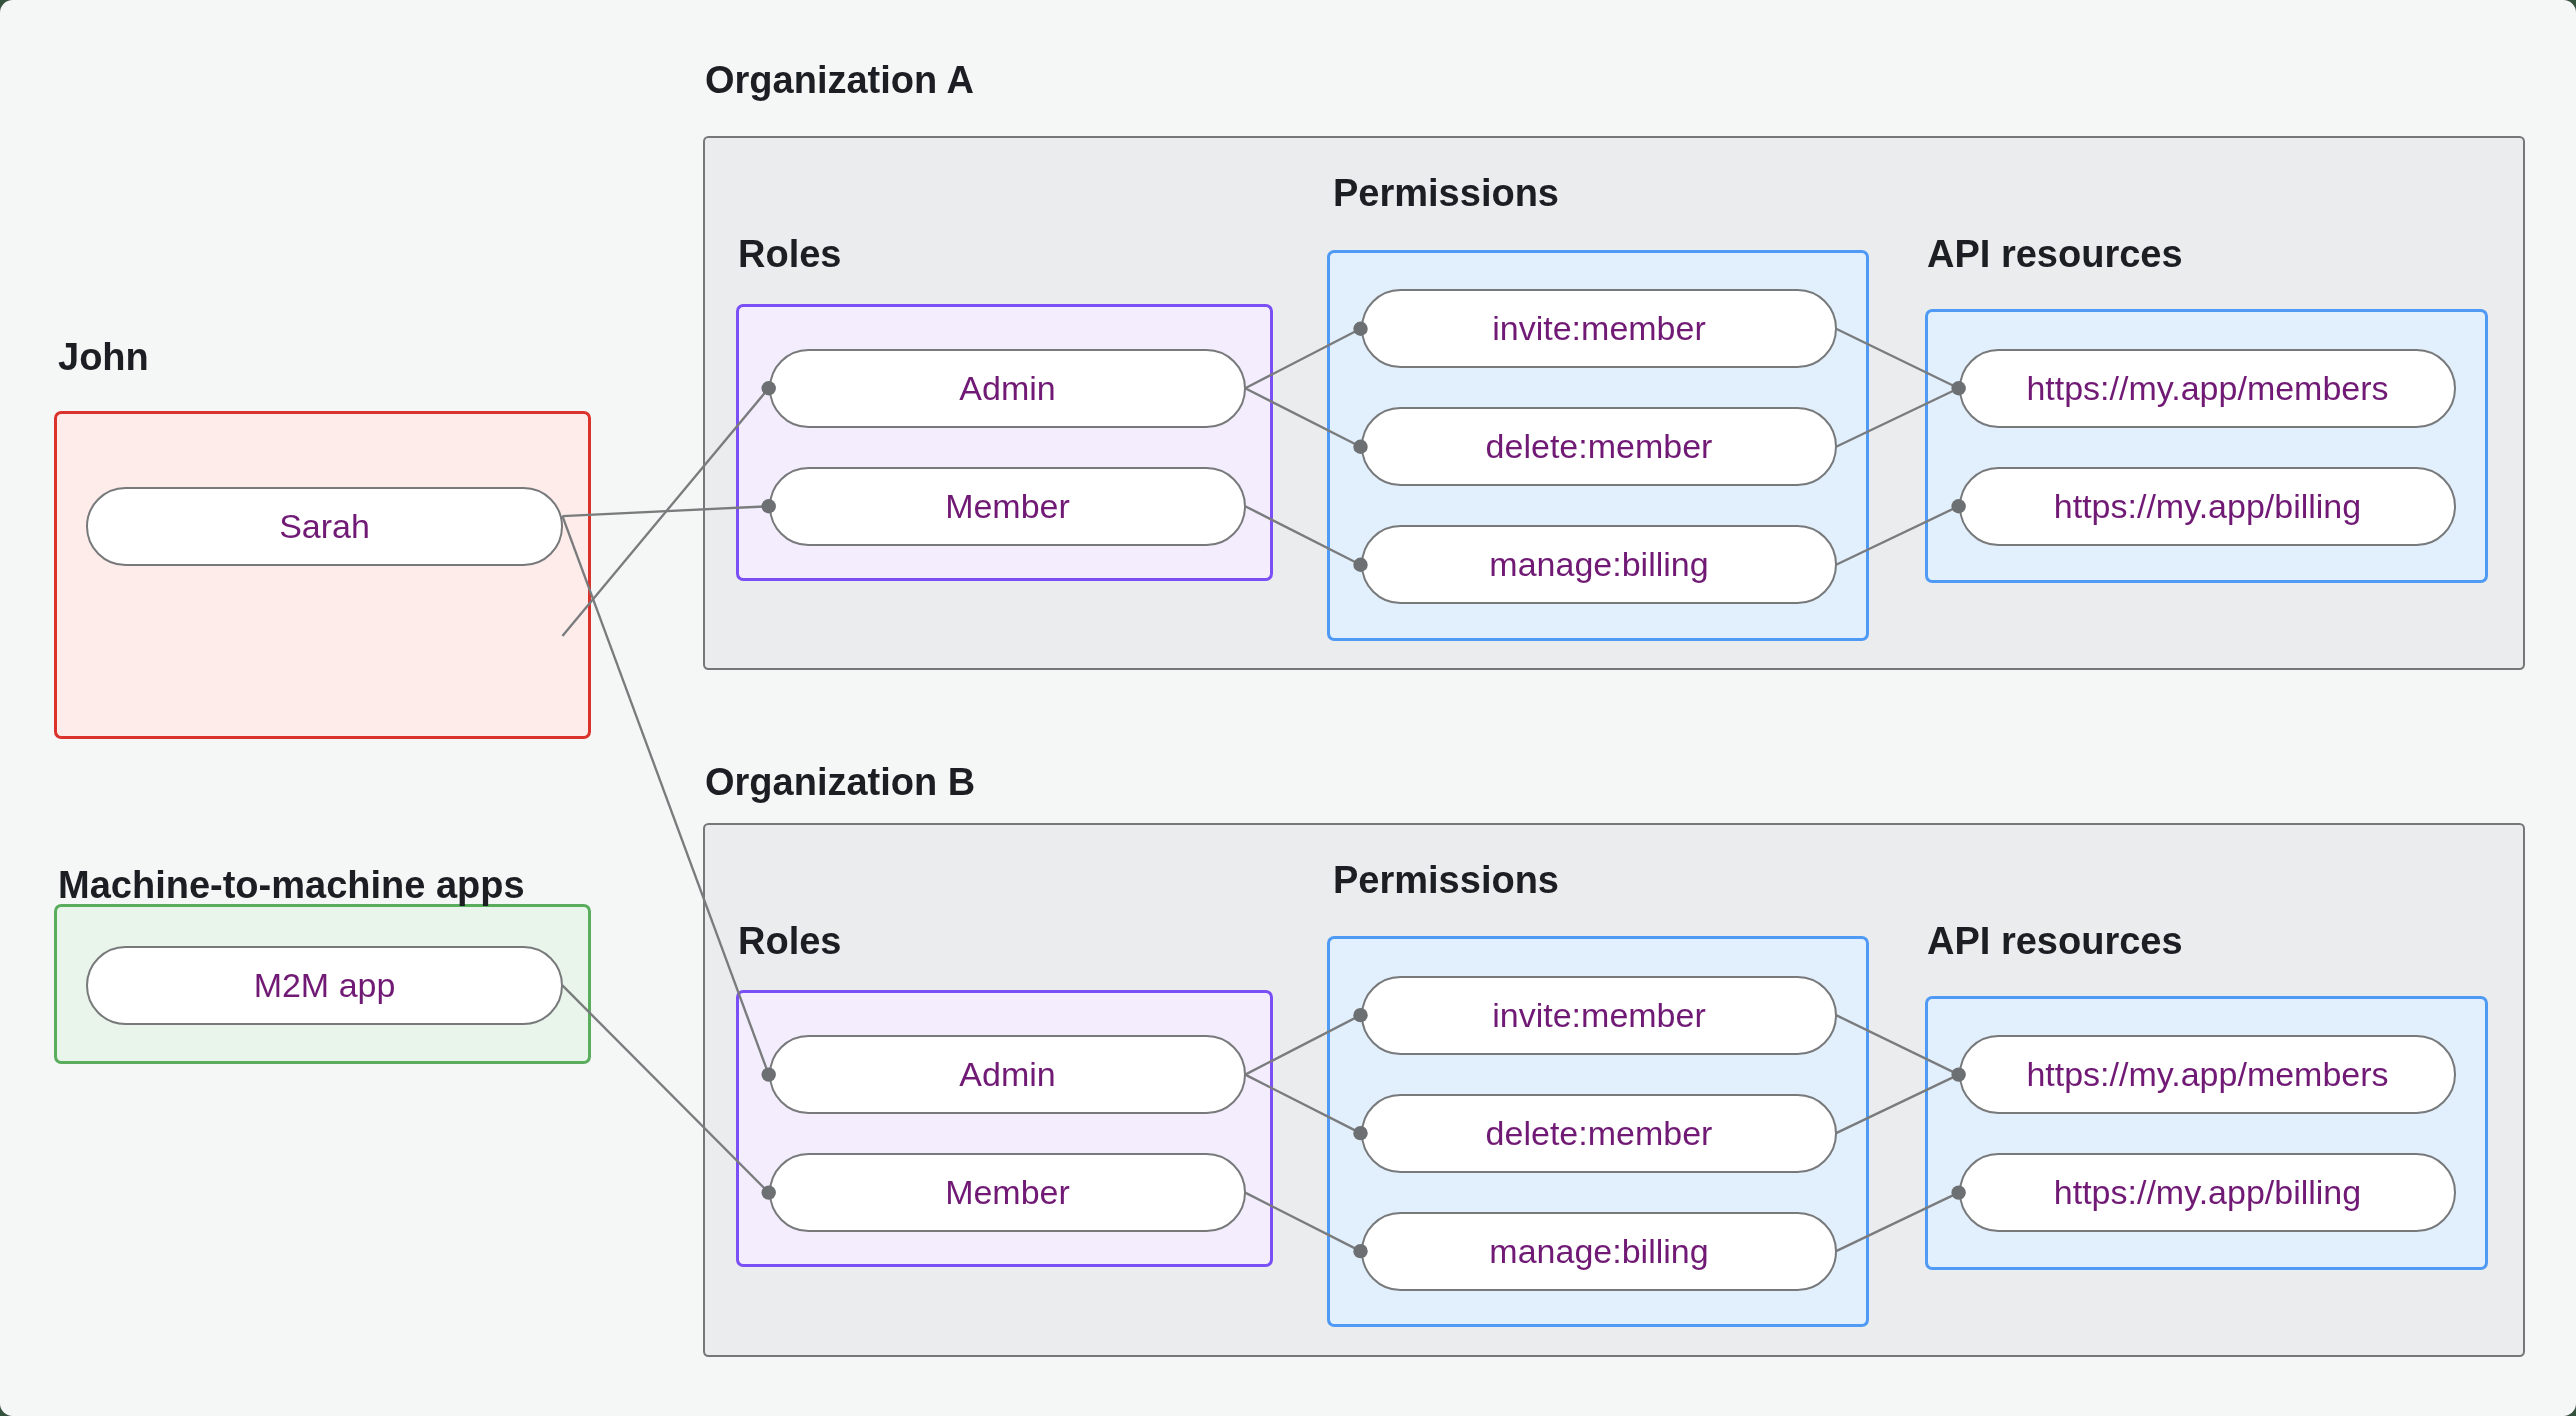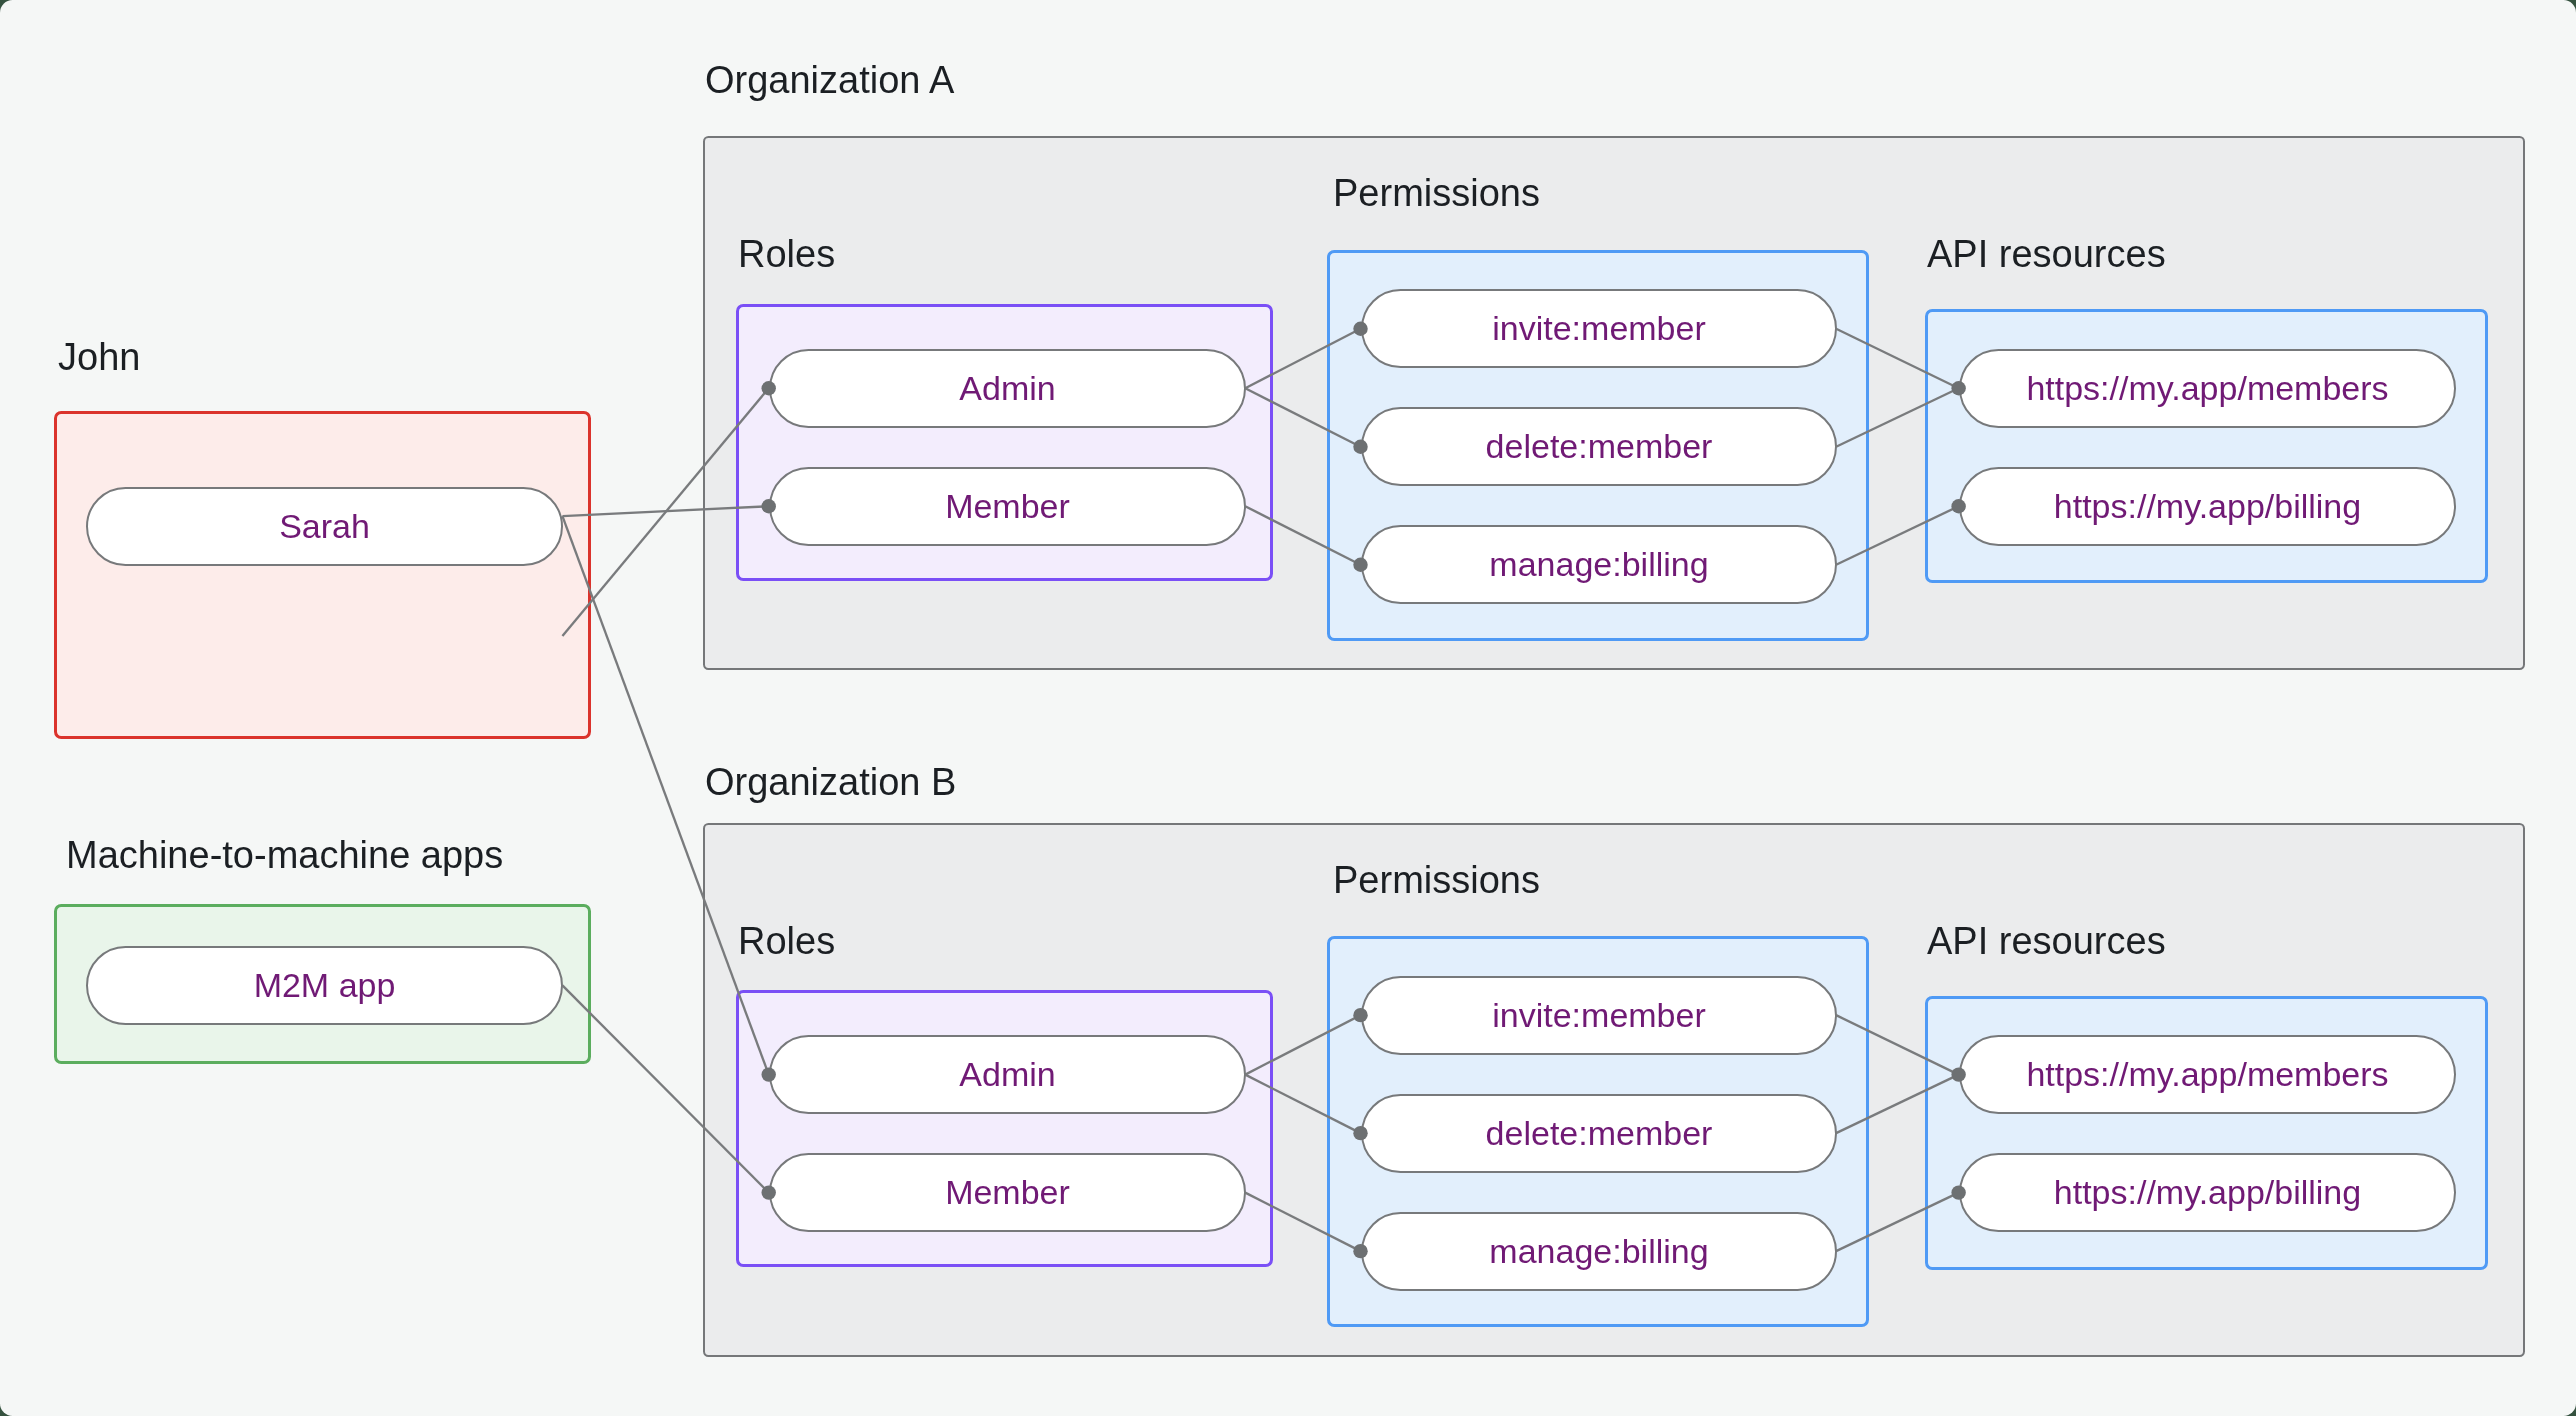--- a/index.html
+++ b/index.html
@@ -2,21 +2,21 @@
 <html style="font-size:14.4px"><head>
 <meta charset="utf-8">
 <style>
   html,body{margin:0;padding:0;background:#35523f;}
   .canvas{
     position:relative;width:2576px;height:1416px;background:#f5f7f6;
     border-radius:12.6px;overflow:hidden;
     font-family:"Liberation Sans","DejaVu Sans",sans-serif;
   }
   .glabel{
-    position:absolute;font-size:38px;font-weight:400;color:#1b1f23;
+    position:absolute;font-size:38px;font-weight:700;color:#1b1f23;
     line-height:43px;white-space:nowrap;z-index:2;
   }
   .gbox{position:absolute;box-sizing:border-box;z-index:1;}
   .org-box{background:#ebeced;border:2.7px solid #757779;border-radius:5.4px;}
   .users-box{background:#fdecea;border:3.6px solid #db332c;border-radius:7.2px;}
   .m2m-box{background:#e9f5ea;border:3.6px solid #5bad5e;border-radius:7.2px;}
   .roles-box{background:#f3edfd;border:3.6px solid #7a4ff6;border-radius:7.2px;}
   .blue-box{background:#e2effc;border:3.6px solid #4f9af5;border-radius:7.2px;}
   .pill{
     position:absolute;box-sizing:border-box;background:#ffffff;
@@ -31,21 +31,21 @@
   .dot{fill:#6d7072;}
 </style>
 </head>
 <body>
 
 <div class="canvas">
 
   <div class="glabel" style="left:58px;top:336px;">John</div>
   <div class="gbox users-box" style="left:54px;top:411px;width:537px;height:328px;"></div>
 
-  <div class="glabel" style="left:58px;top:834px;margin-left:8px;">Machine-to-machine apps</div>
+  <div class="glabel" style="left:58px;top:864px;">Machine-to-machine apps</div>
   <div class="gbox m2m-box" style="left:54px;top:904px;width:537px;height:160px;"></div>
 
   <div class="glabel" style="left:705px;top:59px;">Organization A</div>
   <div class="gbox org-box" style="left:703px;top:136px;width:1822px;height:534px;"></div>
   <div class="glabel" style="left:738px;top:233px;">Roles</div>
   <div class="gbox roles-box" style="left:736px;top:304px;width:537px;height:277px;"></div>
   <div class="glabel" style="left:1333px;top:172px;">Permissions</div>
   <div class="gbox blue-box" style="left:1327px;top:250px;width:542px;height:391px;"></div>
   <div class="glabel" style="left:1927px;top:233px;">API resources</div>
   <div class="gbox blue-box" style="left:1925px;top:309px;width:563px;height:274px;"></div>

